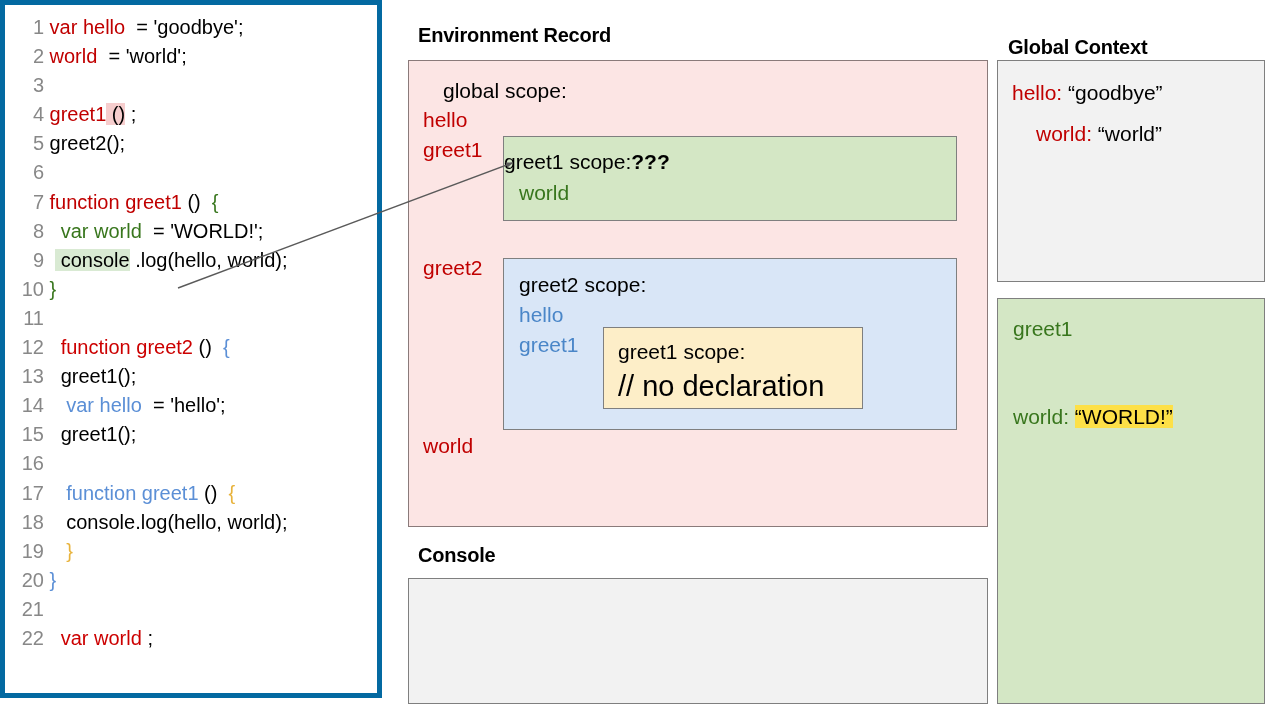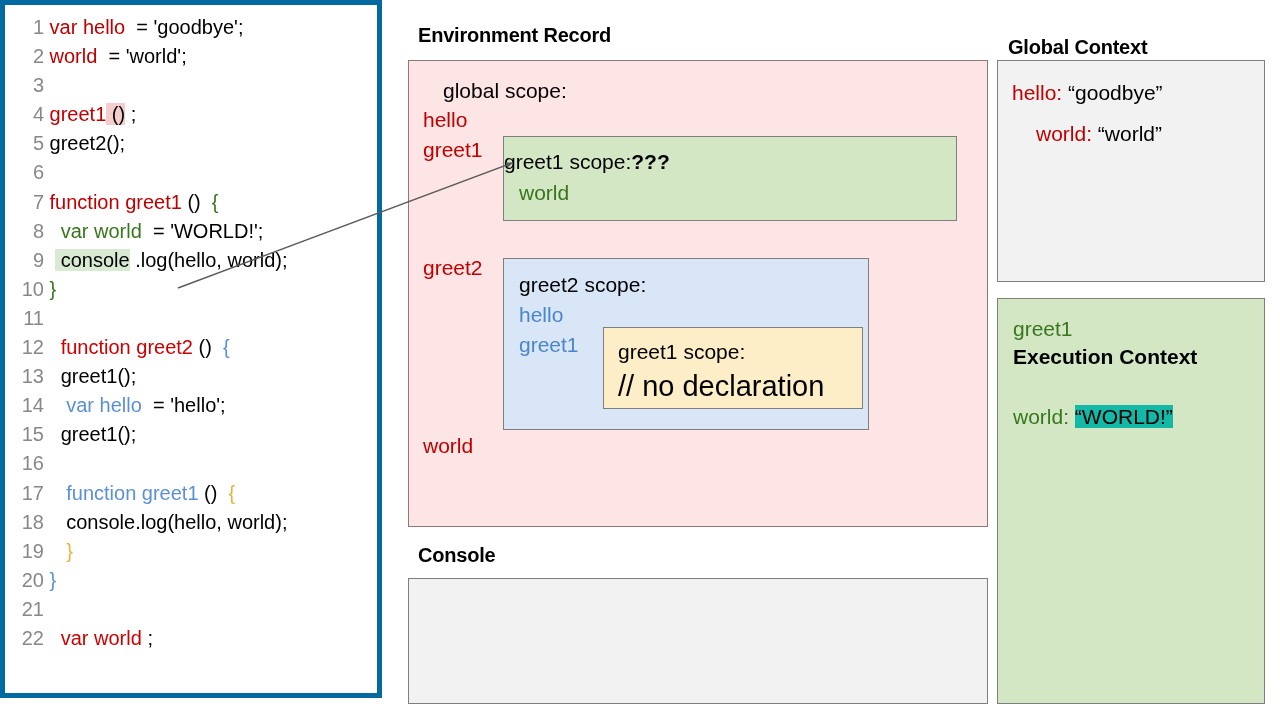--- a/index.html
+++ b/index.html
@@ -116,21 +116,21 @@
     position: absolute;
     left: 15px; top: 44px;
     font-size: 21px;
     color: #38761d;
   }
 
   
   #greet2-scope-box {
     position: absolute;
     left: 94px; top: 197px;
-    width: 366px; height: 172px;
+    width: 454px; height: 172px;
     background: #d9e6f7;
     border: 1px solid #7f7f7f;
     box-sizing: border-box;
   }
   #greet2-scope-title {
     position: absolute;
     left: 15px; top: 14px;
     font-size: 21px; color: #000000;
   }
   #greet2-scope-hello  { position:absolute; left: 15px; top: 44px; font-size: 21px; color: #4a86c8;}
@@ -204,21 +204,21 @@
     font-weight: bold;
     color: #000000;
   }
   #ec-row-world {
     position: absolute;
     left: 15px; top: 106px;
     font-size: 21px;
     white-space: nowrap;
   }
   #ec-row-world .k { color: #38761d; }
-  #ec-row-world .v { color: #000000; background: #14b8a6; }
+  #ec-row-world .v { color: #000000; background: #fde047; }
 
   
   #arrow-svg {
     position: absolute;
     left: 0; top: 0;
     width: 1280px; height: 712px;
     pointer-events: none;
   }
 </style>
 </head>
@@ -261,21 +261,20 @@
 </div>
 
 <div class="panel-title" id="gc-title">Global Context</div>
 <div class="panel" id="gc-panel">
   <div class="gc-row" id="gc-row-0"><span class="gc-key">hello: </span><span class="gc-val">“goodbye”</span></div>
   <div class="gc-row" id="gc-row-1"><span class="gc-key">world: </span><span class="gc-val">“world”</span></div>
 </div>
 
 <div class="panel" id="ec-panel">
   <div id="ec-name">greet1</div>
-  <div id="ec-heading">Execution Context</div>
   <div id="ec-row-world"><span class="k">world: </span><span class="v">“WORLD!”</span></div>
 </div>
 
 <svg id="arrow-svg">
   <defs>
     <marker id="arrowhead" markerWidth="7" markerHeight="7" refX="6" refY="3.2" orient="auto" markerUnits="userSpaceOnUse">
       <path d="M0,0.4 L7,3.2 L0,6 z" fill="#5a5a5a"></path>
     </marker>
   </defs>
   <line x1="178" y1="288" x2="512" y2="163" stroke="#5a5a5a" stroke-width="1.4" marker-end="url(#arrowhead)"></line>

